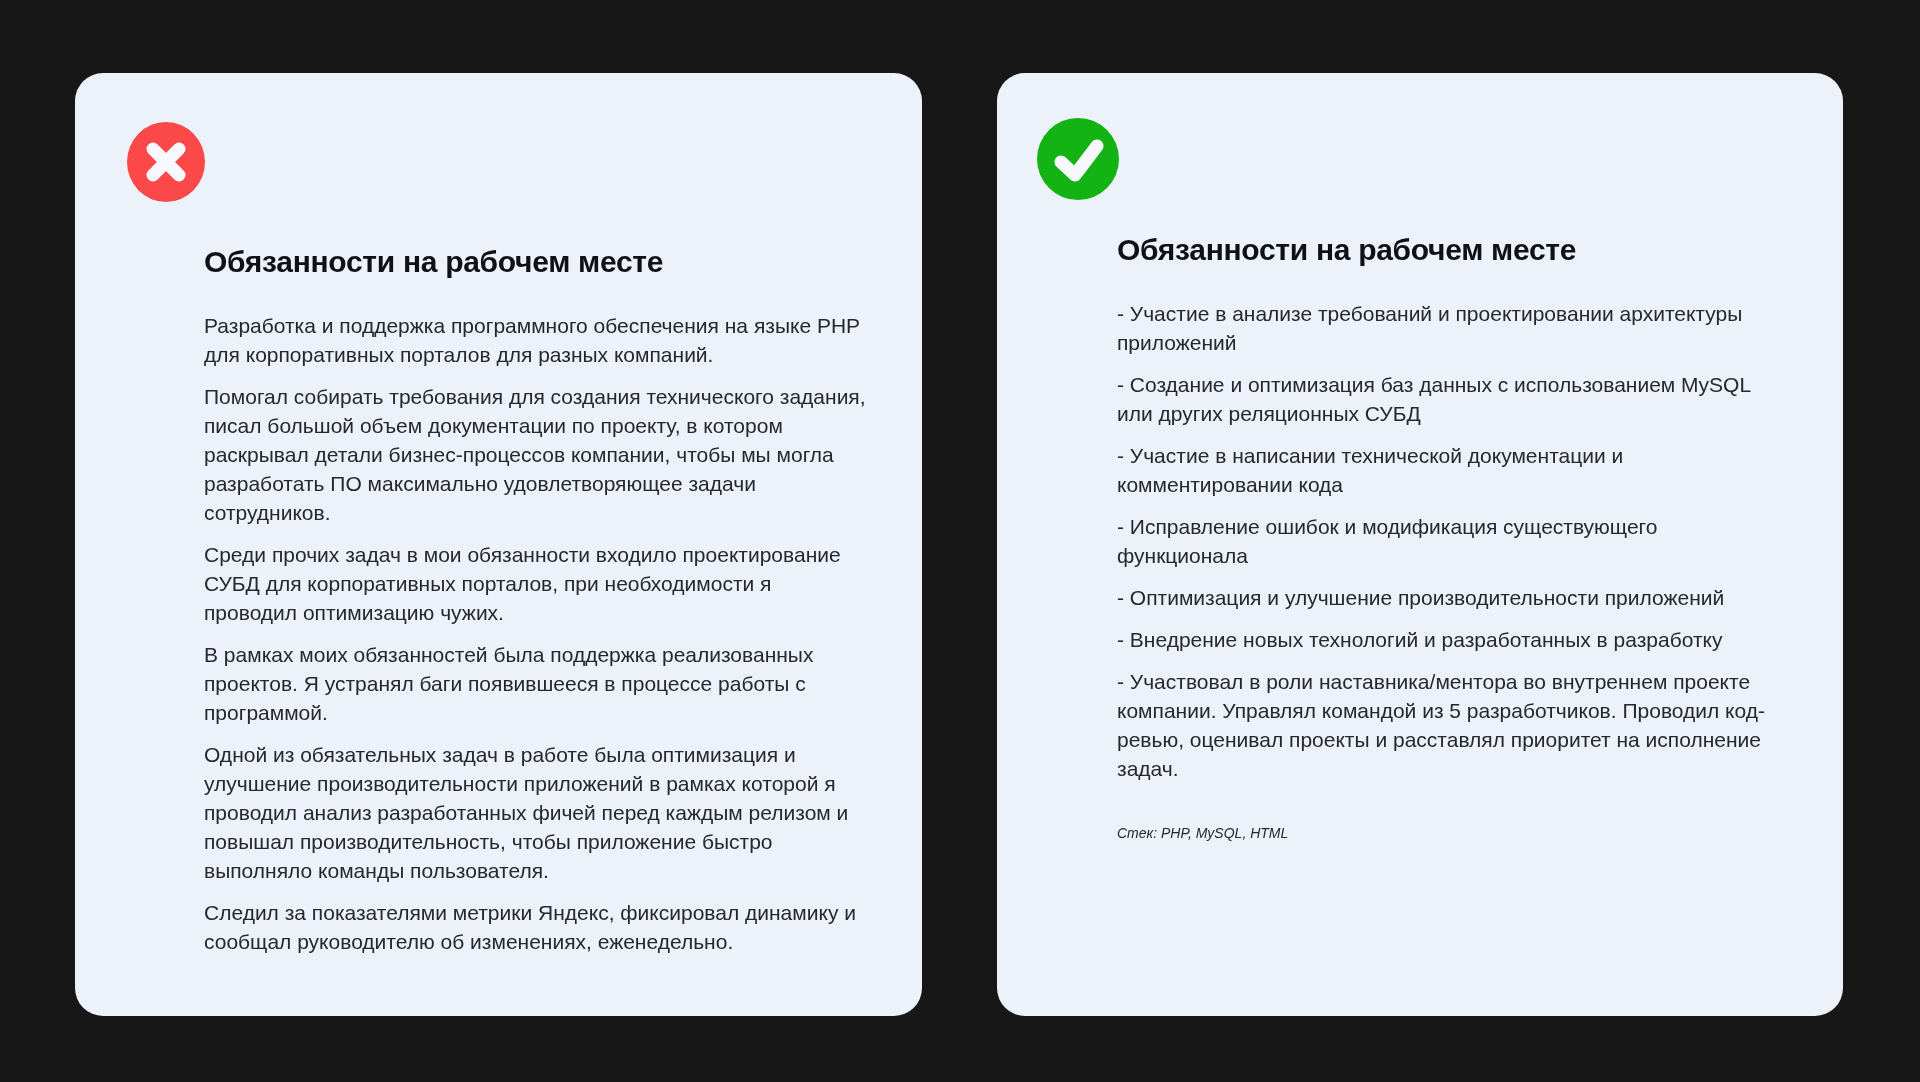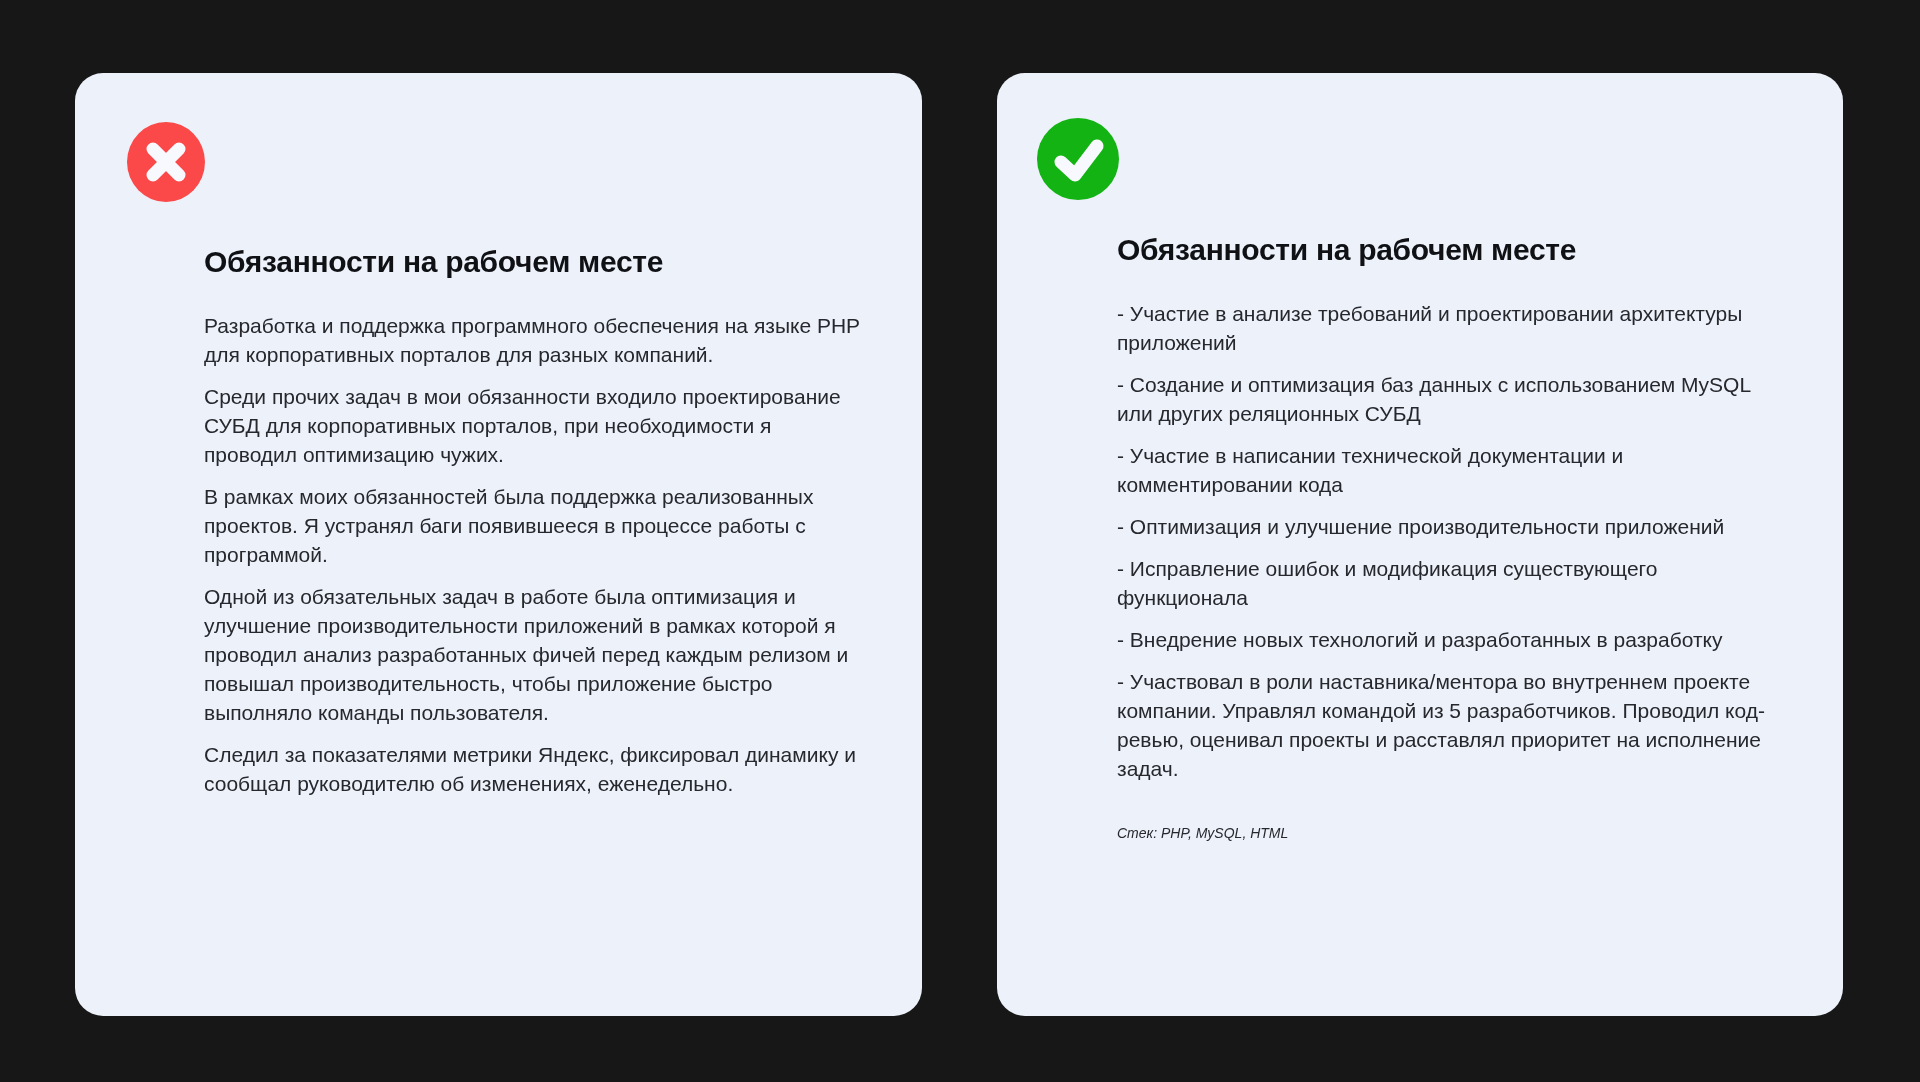--- a/index.html
+++ b/index.html
@@ -78,39 +78,40 @@
 
   <section class="card card--bad">
     <div class="badge badge--red">
       <svg viewBox="0 0 78 80" aria-hidden="true">
         <path d="M26 27 L52 53 M52 27 L26 53" fill="none" stroke="#f7f9fe" stroke-width="13" stroke-linecap="round"></path>
       </svg>
     </div>
     <div class="content">
       <h2 class="title">Обязанности на рабочем месте</h2>
       <p class="para">Разработка и поддержка программного обеспечения на языке PHP для корпоративных порталов для разных компаний.</p>
+      <p class="para">Помогал собирать требования для создания технического задания, писал большой объем документации по проекту, в котором раскрывал детали бизнес-процессов компании, чтобы мы могла разработать ПО максимально удовлетворяющее задачи сотрудников.</p>
       <p class="para">Среди прочих задач в мои обязанности входило проектирование СУБД для корпоративных порталов, при необходимости я проводил оптимизацию чужих.</p>
       <p class="para">В рамках моих обязанностей была поддержка реализованных проектов. Я устранял баги появившееся в процессе работы с программой.</p>
       <p class="para">Одной из обязательных задач в работе была оптимизация и улучшение производительности приложений в рамках которой я проводил анализ разработанных фичей перед каждым релизом и повышал производительность, чтобы приложение быстро выполняло команды пользователя.</p>
       <p class="para">Следил за показателями метрики Яндекс, фиксировал динамику и сообщал руководителю об изменениях, еженедельно.</p>
     </div>
   </section>
 
   <section class="card card--good">
     <div class="badge badge--green">
       <svg viewBox="0 0 82 82" aria-hidden="true">
         <path d="M24 44 L38 57 L60 28" fill="none" stroke="#f7f9fe" stroke-width="13" stroke-linecap="round" stroke-linejoin="round"></path>
       </svg>
     </div>
     <div class="content">
       <h2 class="title">Обязанности на рабочем месте</h2>
       <p class="para">- Участие в анализе требований и проектировании архитектуры приложений</p>
       <p class="para">- Создание и оптимизация баз данных с использованием MySQL или других реляционных СУБД</p>
       <p class="para">- Участие в написании технической документации и комментировании кода</p>
+      <p class="para">- Исправление ошибок и модификация существующего функционала</p>
       <p class="para">- Оптимизация и улучшение производительности приложений</p>
-      <p class="para">- Исправление ошибок и модификация существующего функционала</p>
       <p class="para">- Внедрение новых технологий и разработанных в разработку</p>
       <p class="para">- Участвовал в роли наставника/ментора во внутреннем проекте компании. Управлял командой из 5 разработчиков. Проводил код-ревью, оценивал проекты и расставлял приоритет на исполнение задач.</p>
       <p class="stack-note">Стек: PHP, MySQL, HTML</p>
     </div>
   </section>
 
 </div>
 
 </body></html>

